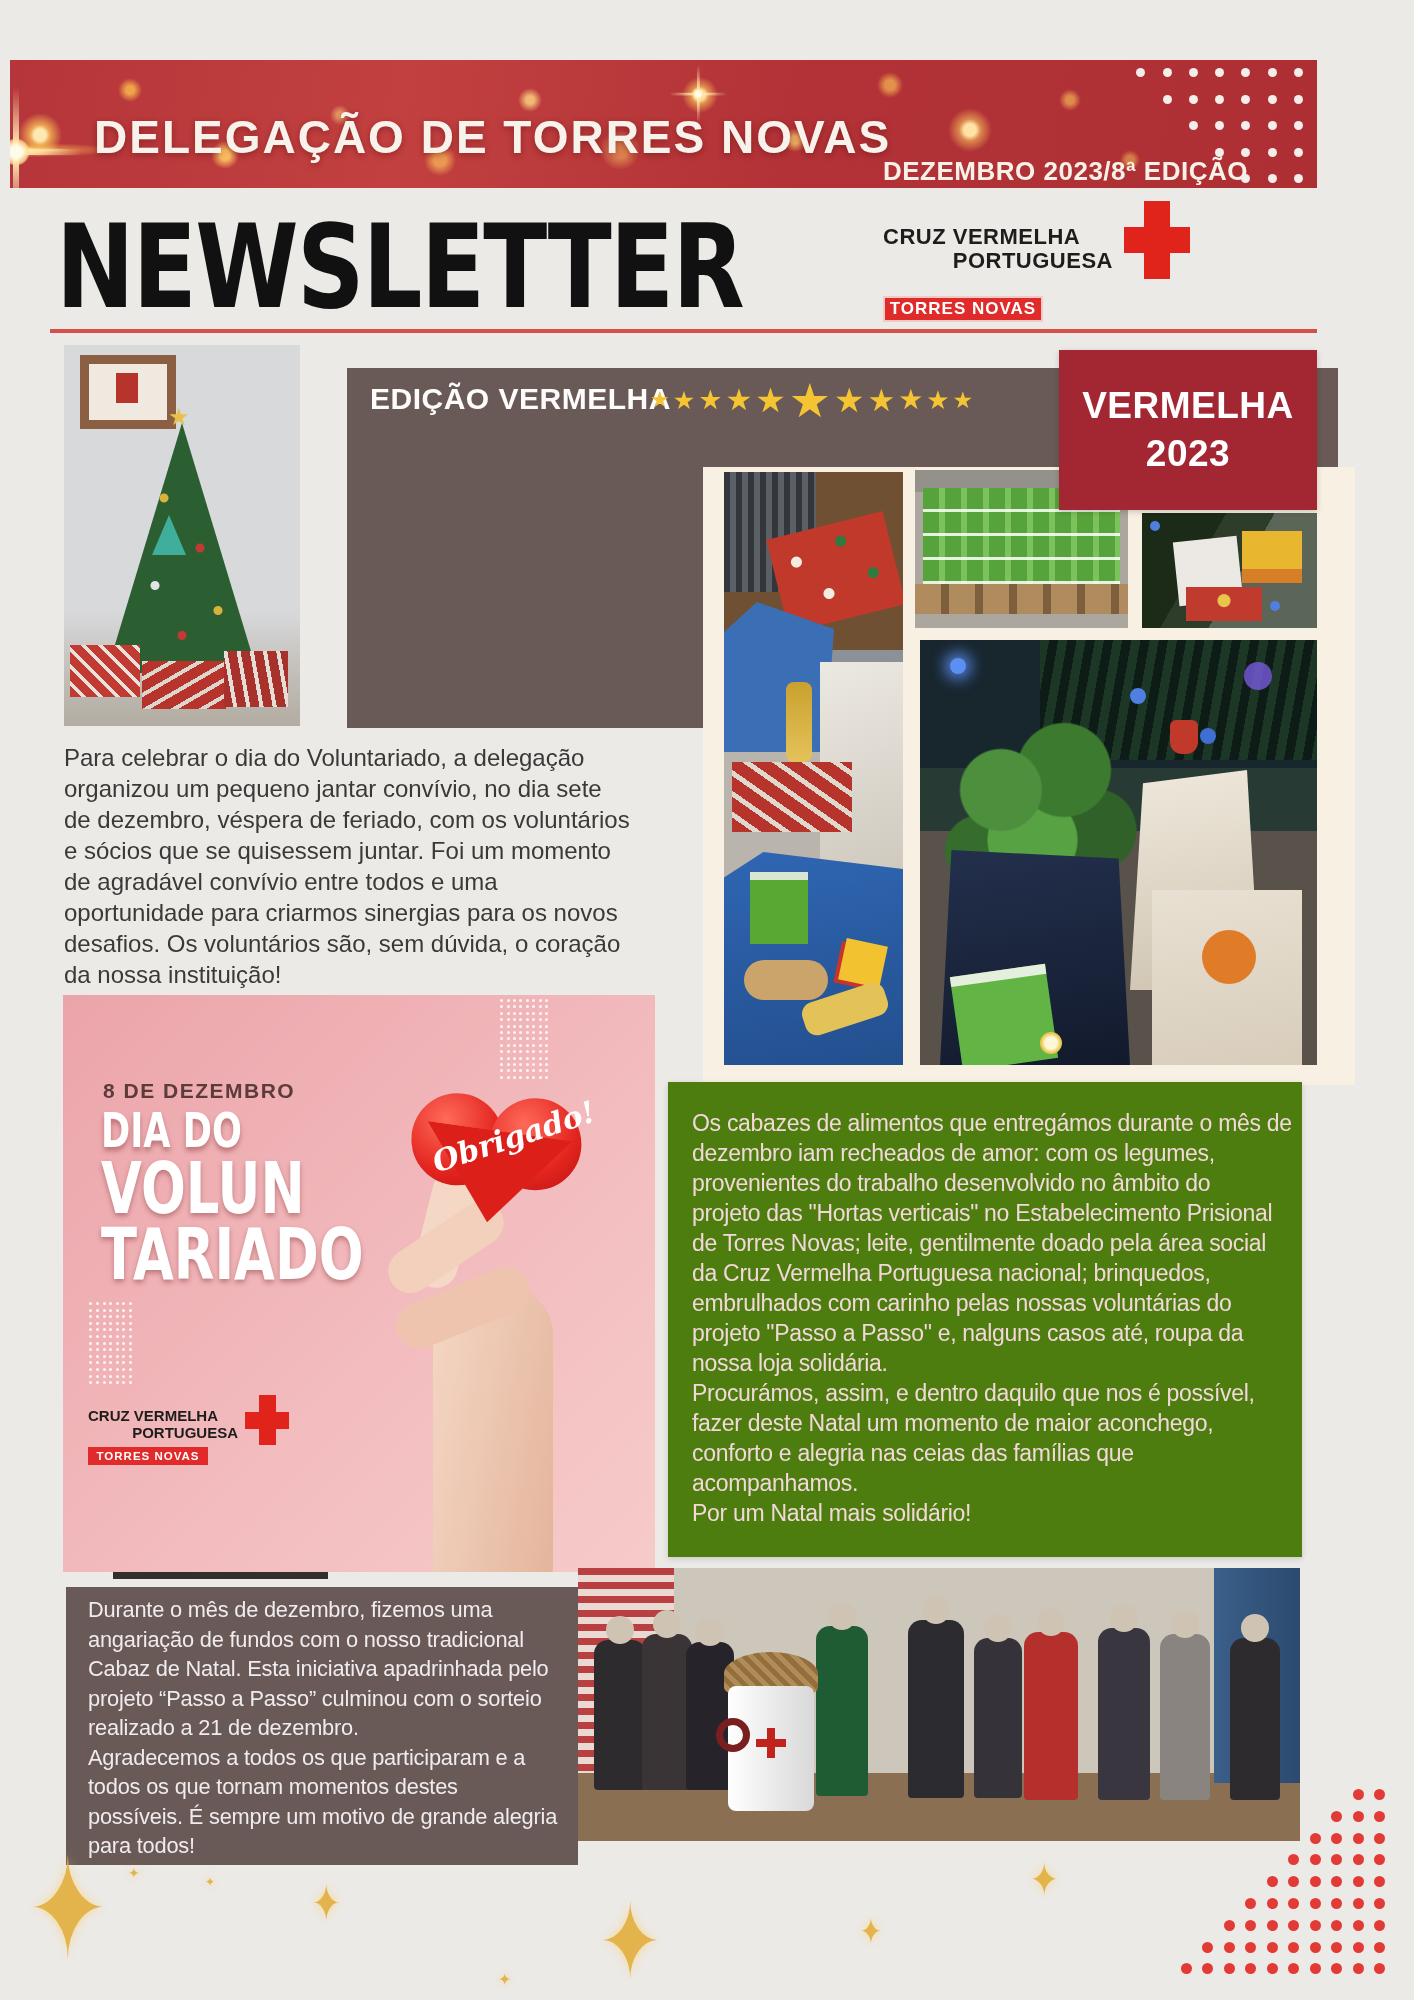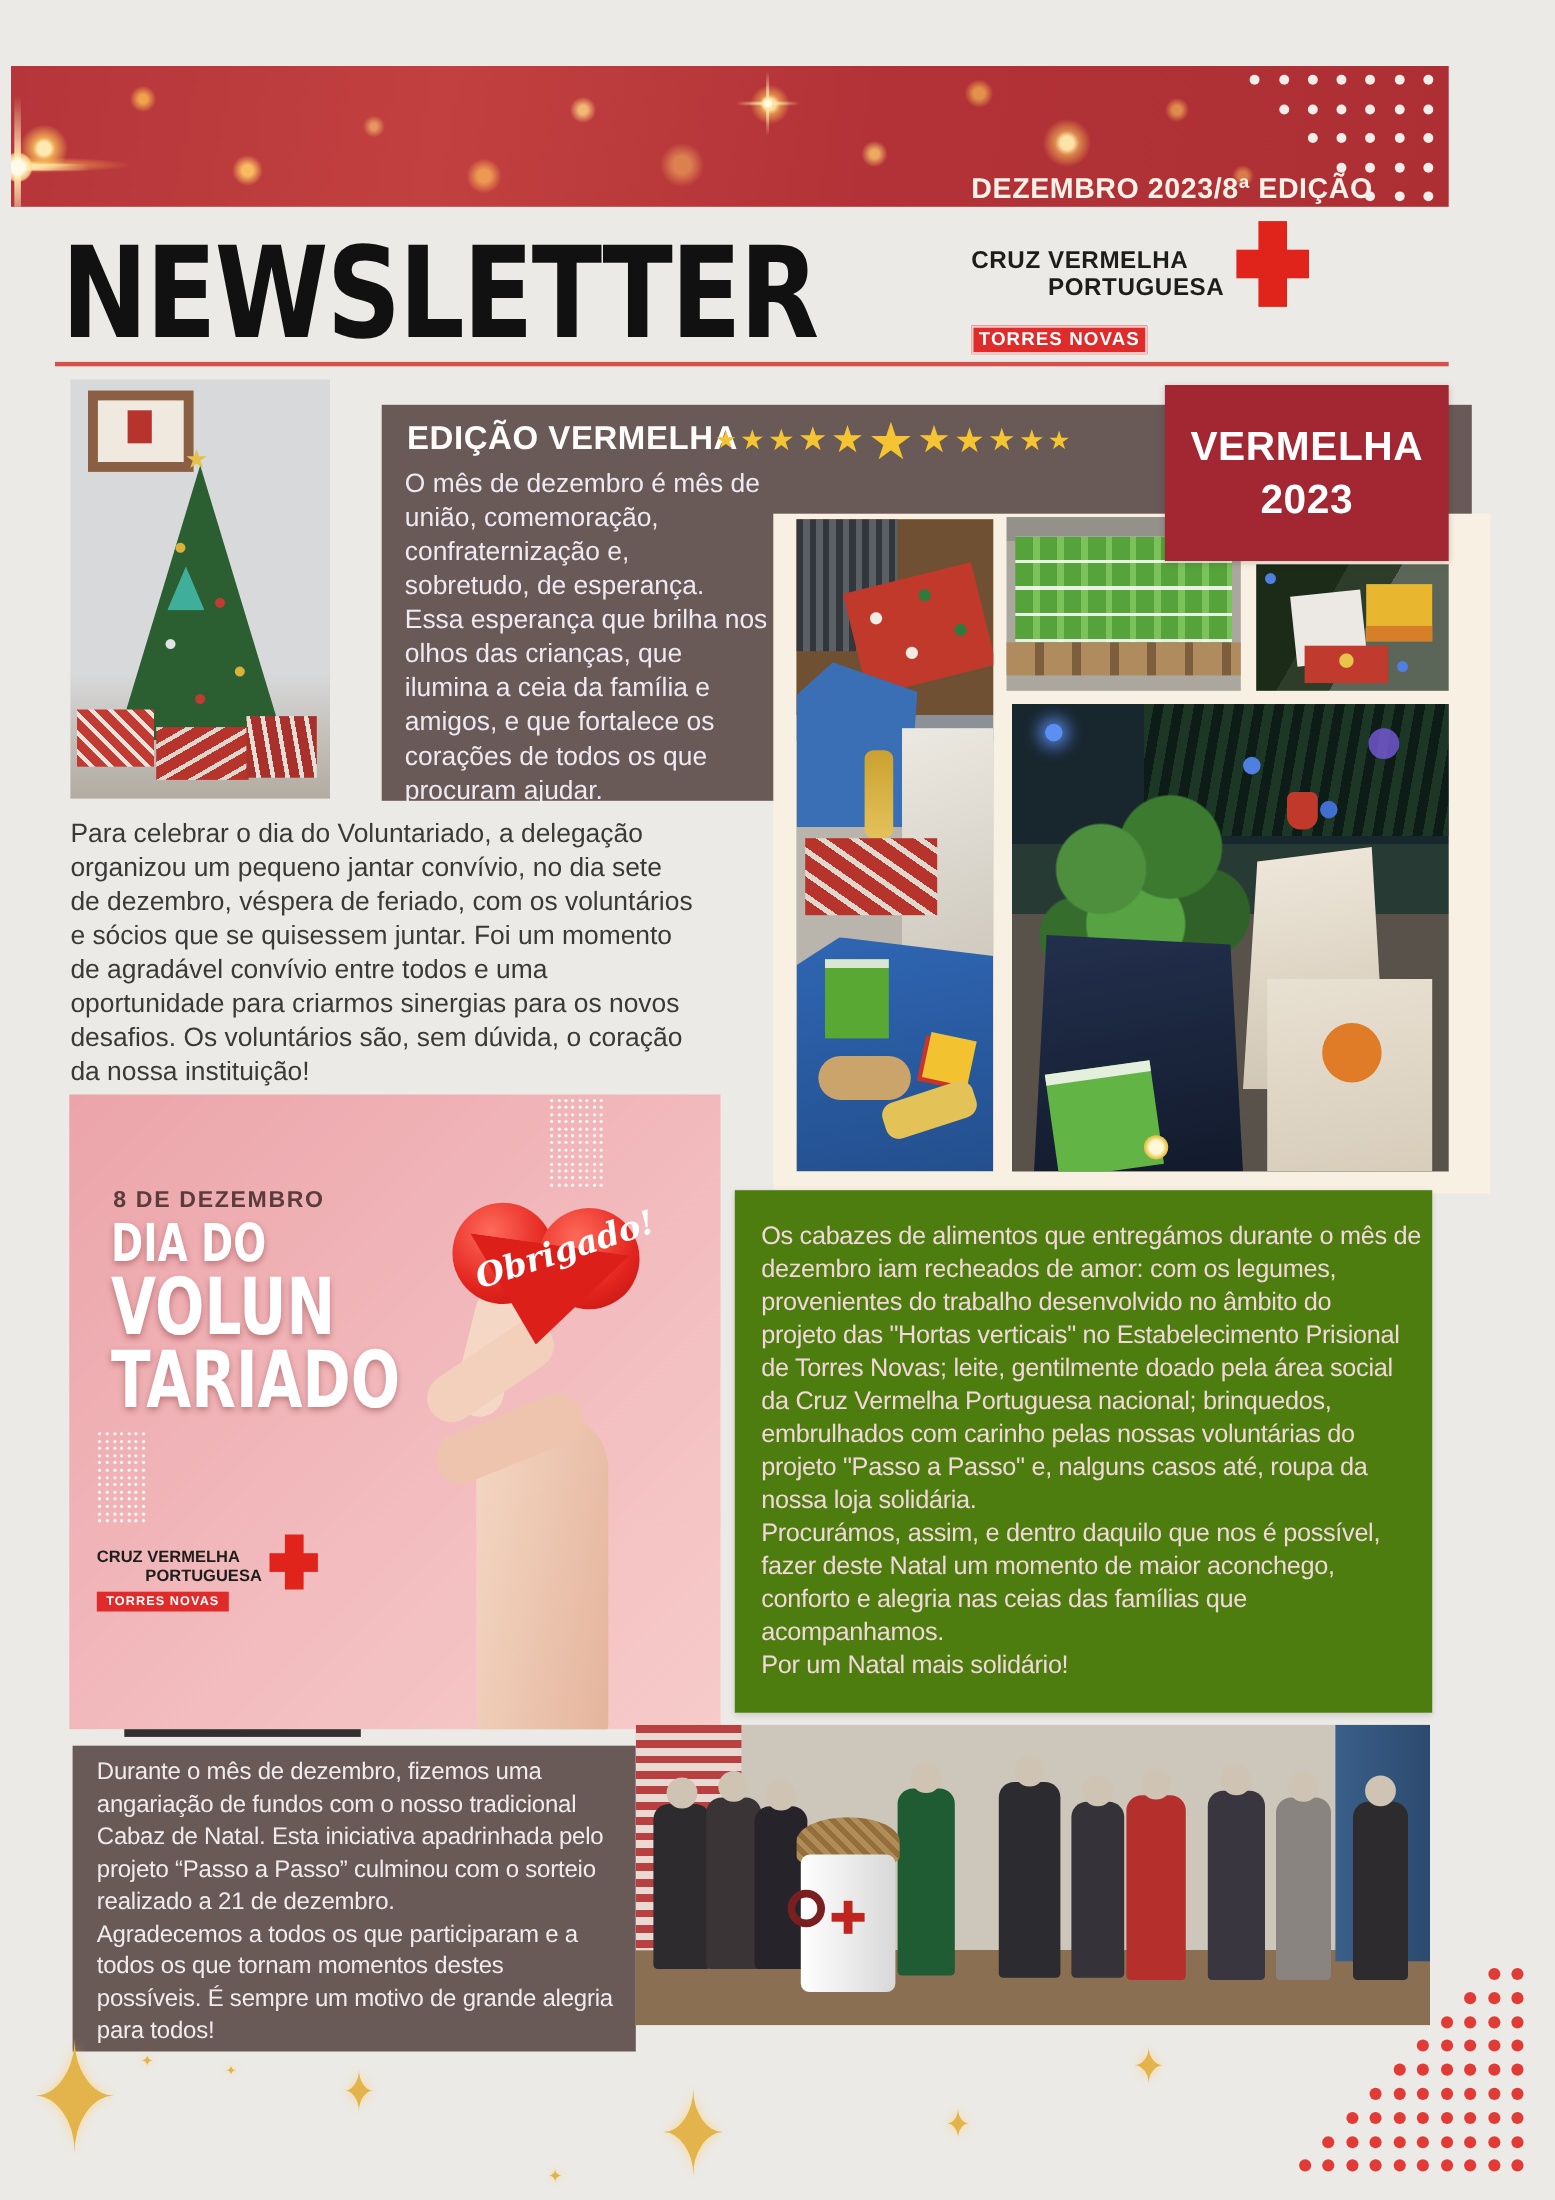--- a/index.html
+++ b/index.html
@@ -212,20 +212,21 @@
     <div class="starburst abs" style="left:6px;top:92px;">
         <i class="v"></i>
         <i class="h"></i>
         <i class="c"></i>
       </div>
     <div class="starburst abs" style="left:688px;top:34px;transform:scale(.45);">
         <i class="v"></i>
         <i class="h"></i>
         <i class="c"></i>
       </div>
+    <div id="banner-title" class="abs">DELEGAÇÃO DE TORRES NOVAS</div>
     <div id="banner-edition" class="abs">DEZEMBRO 2023/8ª EDIÇÃO</div>
     <div class="dotbox" style="left:1126px;top:8px;width:170px;height:120px;">
         <i class="dot" style="height: 9px; width: 9px; background: rgb(243, 238, 234); left: 158px; top: 0px;"></i>
         <i class="dot" style="height: 9px; width: 9px; background: rgb(243, 238, 234); left: 131.7px; top: 0px;"></i>
         <i class="dot" style="height: 9px; width: 9px; background: rgb(243, 238, 234); left: 105.4px; top: 0px;"></i>
         <i class="dot" style="height: 9px; width: 9px; background: rgb(243, 238, 234); left: 79.1px; top: 0px;"></i>
         <i class="dot" style="height: 9px; width: 9px; background: rgb(243, 238, 234); left: 52.8px; top: 0px;"></i>
         <i class="dot" style="height: 9px; width: 9px; background: rgb(243, 238, 234); left: 26.5px; top: 0px;"></i>
         <i class="dot" style="height: 9px; width: 9px; background: rgb(243, 238, 234); left: 0.2px; top: 0px;"></i>
         <i class="dot" style="height: 9px; width: 9px; background: rgb(243, 238, 234); left: 158px; top: 26.6px;"></i>
@@ -278,30 +279,20 @@
       <span style="font-size: 27px; color: rgb(245, 196, 51);">★</span>
       <span style="font-size: 30px; color: rgb(245, 196, 51);">★</span>
       <span style="font-size: 34px; color: rgb(245, 196, 51);">★</span>
       <span style="font-size: 47px; color: rgb(245, 196, 51);">★</span>
       <span style="font-size: 34px; color: rgb(245, 196, 51);">★</span>
       <span style="font-size: 31px; color: rgb(245, 196, 51);">★</span>
       <span style="font-size: 28px; color: rgb(245, 196, 51);">★</span>
       <span style="font-size: 26px; color: rgb(245, 196, 51);">★</span>
       <span style="font-size: 23px; color: rgb(245, 196, 51);">★</span>
     </div>
-  <div id="special-body" class="abs">O mês de dezembro é mês de
-união, comemoração,
-confraternização e,
-sobretudo, de esperança.
-Essa esperança que brilha nos
-olhos das crianças, que
-ilumina a ceia  da família e
-amigos, e que fortalece os
-corações de todos os que
-procuram ajudar.</div>
 
   <div id="collage-panel" class="abs"></div>
   <div id="photo-p1" class="abs photo">
     <div class="radiator"></div>
     <div class="gift"></div>
     <div class="bluebag1"></div>
     <div class="whitebag"></div>
     <div class="oil"></div>
     <div class="gifts2"></div>
     <div class="lidl"></div>

